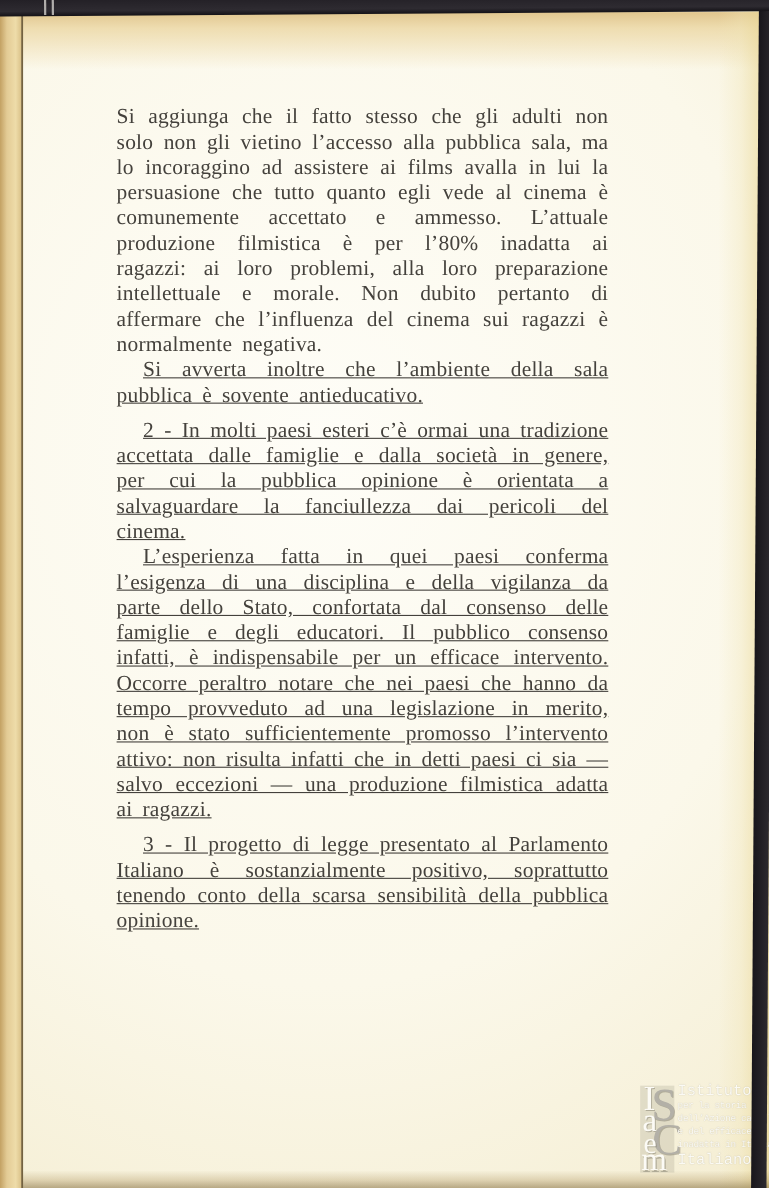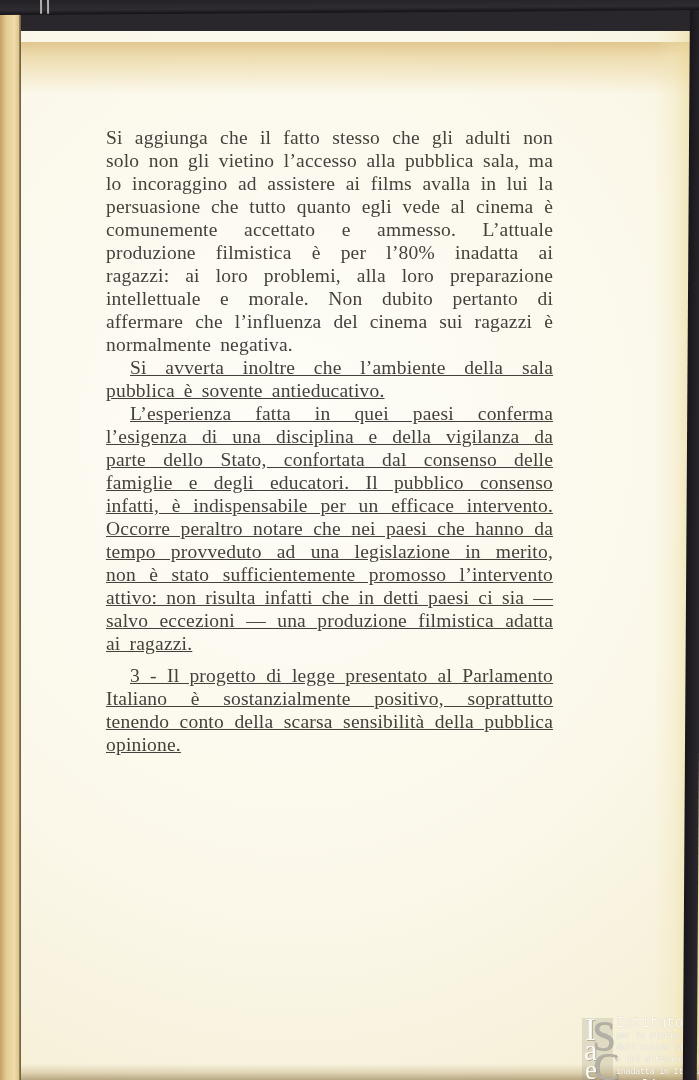--- a/index.html
+++ b/index.html
@@ -13,21 +13,20 @@
     width: 699px; height: 1080px;
     overflow: hidden;
     background: #2a272c;
   }
   
   .page {
     position: absolute; inset: 0;
     background: radial-gradient(120% 90% at 42% 38%,
       #fefdf7 0%, #fbf8ea 50%, #f6f0d8 76%, #efe5c2 100%);
     z-index: 1;
-    margin-top: 31px;
   }
   .page-top-glow {
     position: absolute; left: 0; right: 0; top: 11px; height: 52px;
     background: linear-gradient(to bottom,
       #dcbd7e 0%, #ecd8a6 28%, rgba(250,246,230,0) 100%);
     opacity: .85;
   }
   .page-right-tint {
     position: absolute; right: 0; top: 0; bottom: 0; width: 46px;
     background: linear-gradient(to left,
@@ -120,20 +119,21 @@
 <div class="scan">
 
   <div class="page">
     <div class="page-top-glow"></div>
     <div class="page-right-tint"></div>
     <div class="page-bottom-edge"></div>
 
     <div class="text-block">
       <p class="para">Si aggiunga che il fatto stesso che gli adulti non solo non gli vietino l’accesso alla pubblica sala, ma lo incoraggino ad assistere ai films avalla in lui la persuasione che tutto quanto egli vede al cinema è comunemente accettato e ammesso. L’attuale produzione filmistica è per l’80% inadatta ai ragazzi: ai loro problemi, alla loro preparazione intellettuale e morale. Non dubito pertanto di affermare che l’influenza del cinema sui ragazzi è normalmente negativa.</p>
       <p class="para indent">Si avverta inoltre che l’ambiente della sala pubblica è sovente antieducativo.</p>
+      <p class="para indent spaced">2 - In molti paesi esteri c’è ormai una tradizione accettata dalle famiglie e dalla società in genere, per cui la pubblica opinione è orientata a salvaguardare la fanciullezza dai pericoli del cinema.</p>
       <p class="para indent">L’esperienza fatta in quei paesi conferma l’esigenza di una disciplina e della vigilanza da parte dello Stato, confortata dal consenso delle famiglie e degli educatori. Il pubblico consenso infatti, è indispensabile per un efficace intervento. Occorre peraltro notare che nei paesi che hanno da tempo provveduto ad una legislazione in merito, non è stato sufficientemente promosso l’intervento attivo: non risulta infatti che in detti paesi ci sia — salvo eccezioni — una produzione filmistica adatta ai ragazzi.</p>
       <p class="para indent spaced">3 - Il progetto di legge presentato al Parlamento Italiano è sostanzialmente positivo, soprattutto tenendo conto della scarsa sensibilità della pubblica opinione.</p>
     </div>
 
 
     <div class="watermark">
       <div class="monogram">
         <span class="m-i m-white">I</span>
         <span class="m-s m-gray">S</span>
         <span class="m-a m-white">a</span>

